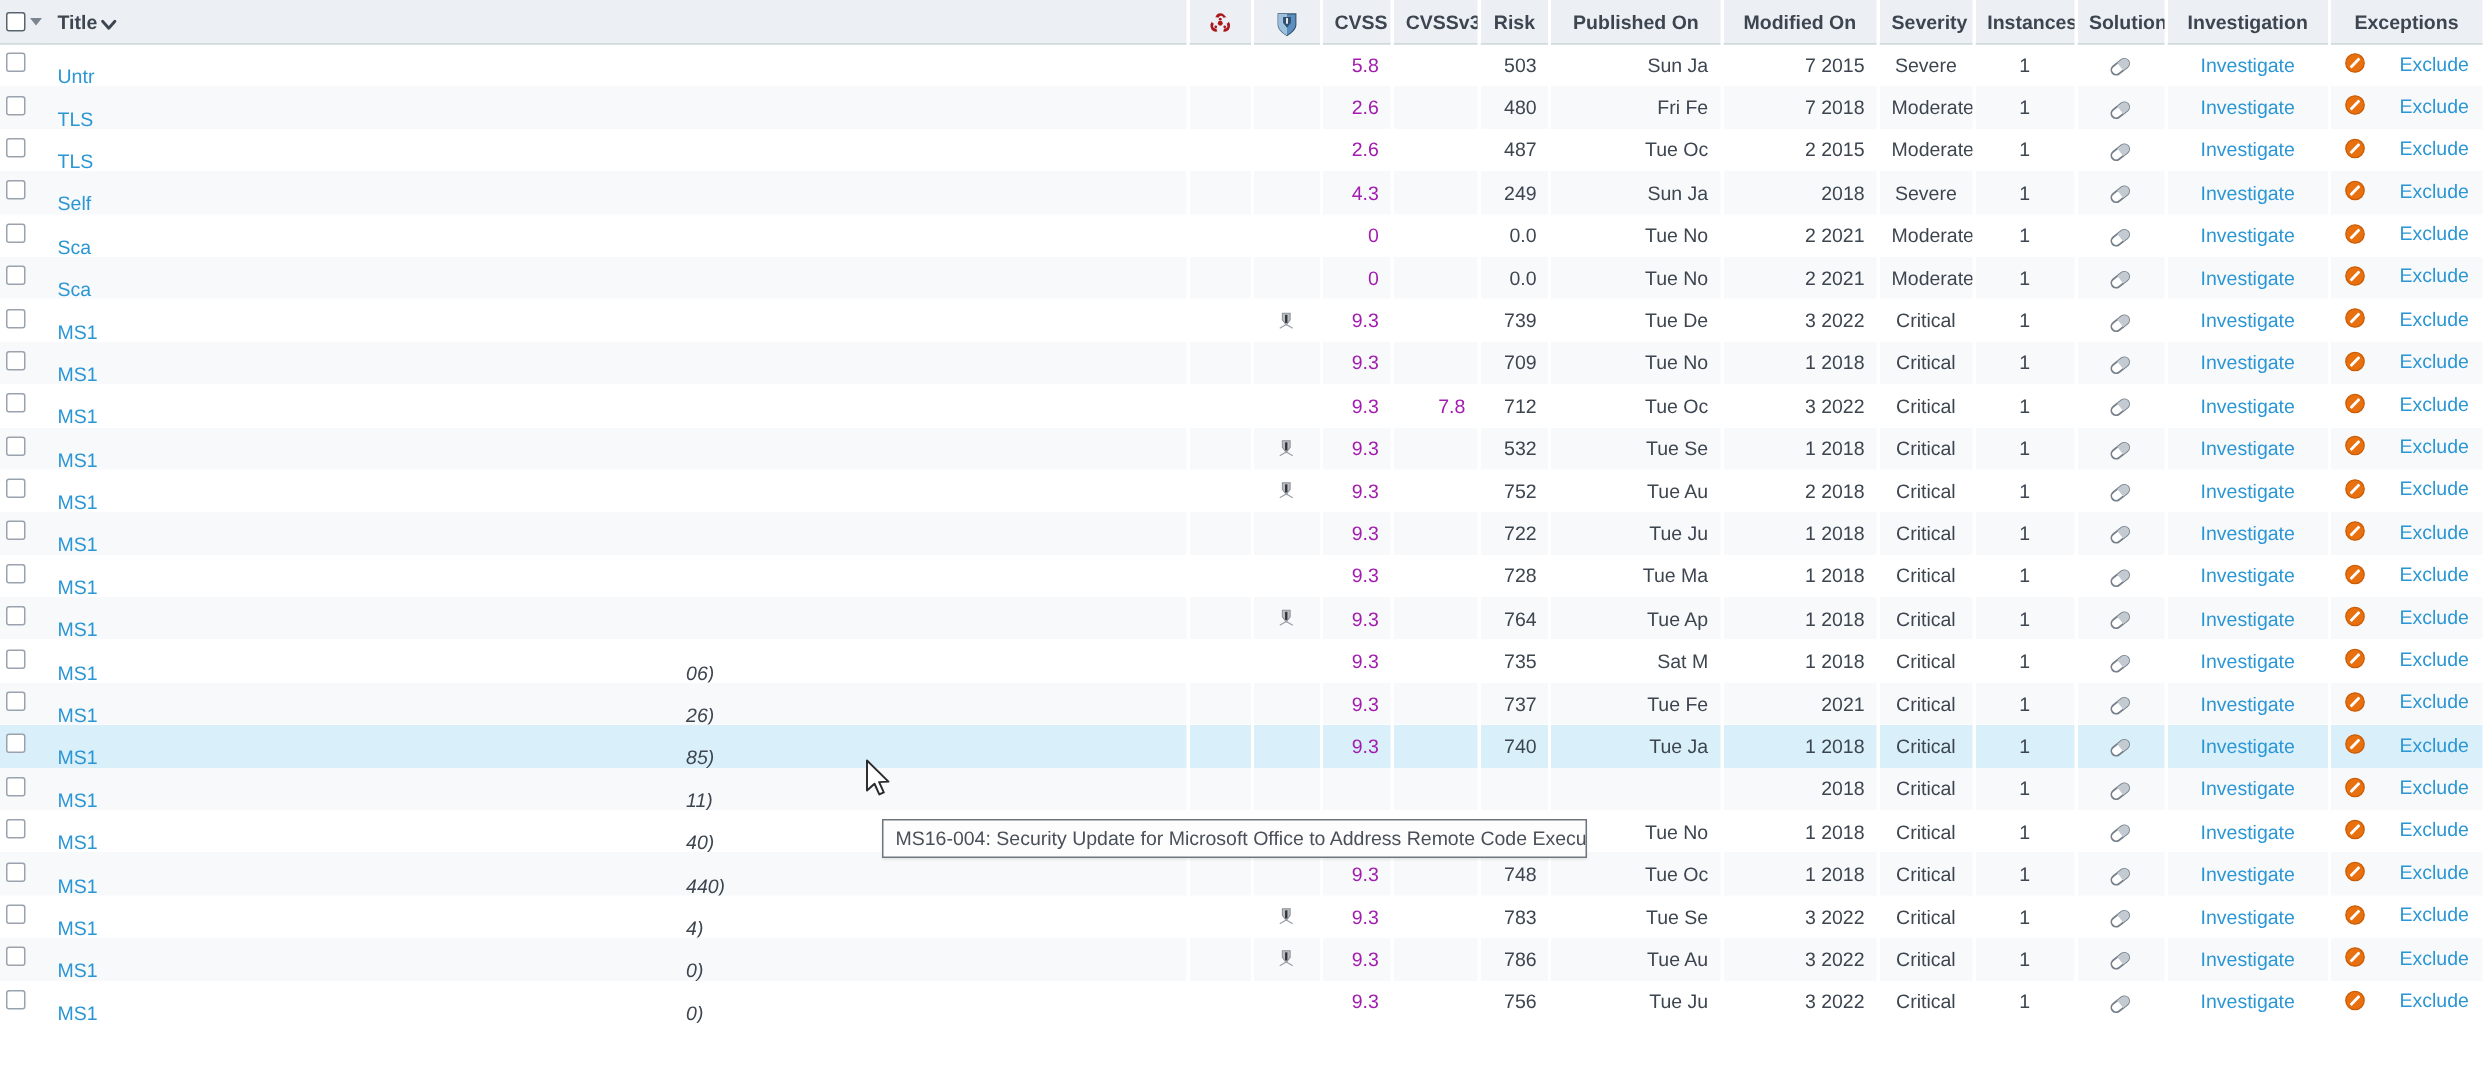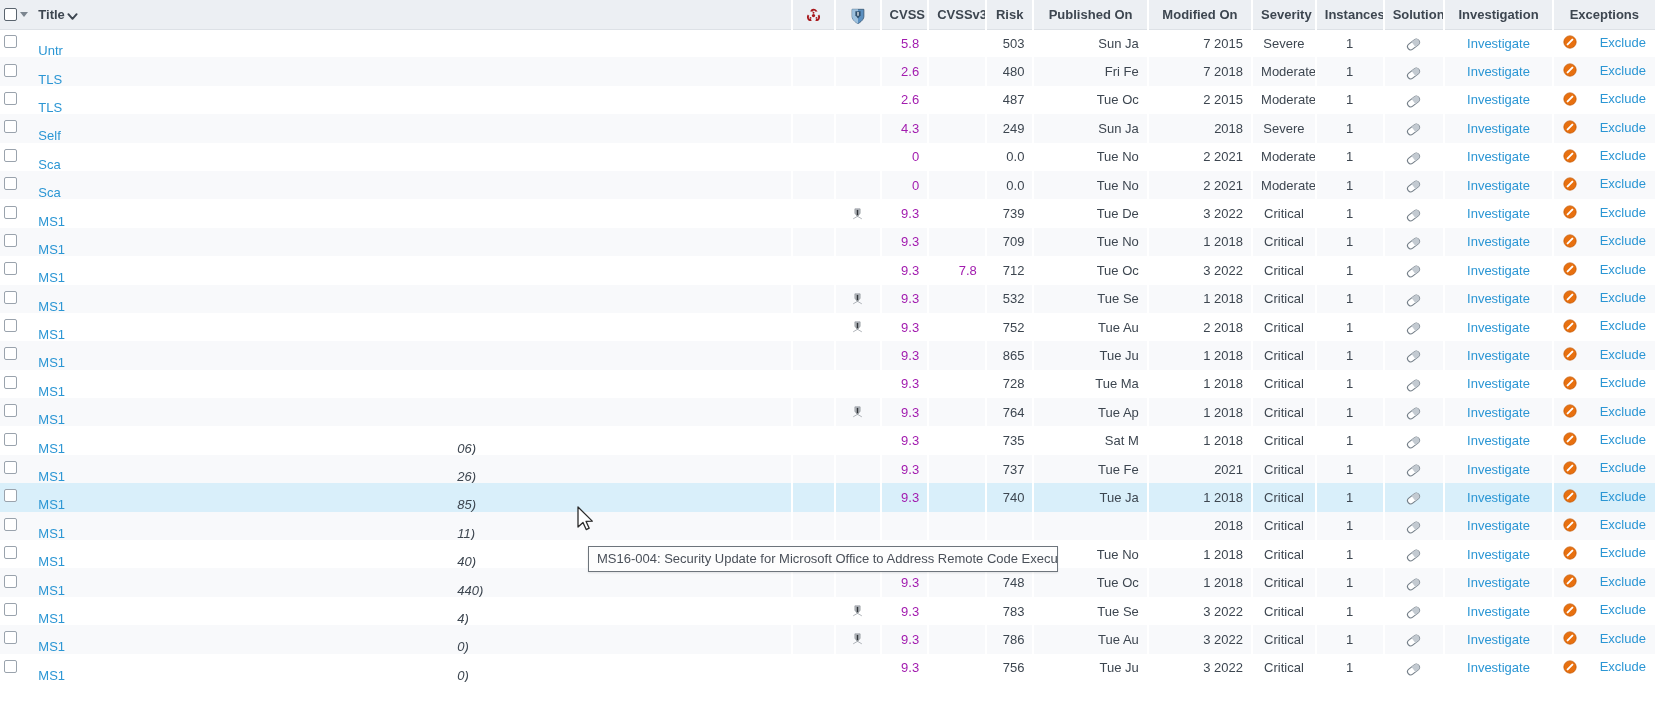--- a/index.html
+++ b/index.html
@@ -663,21 +663,21 @@
           <td class="col-check"><span class="chk"></span></td>
           <td class="lft">
             <span class="title-cell-inner">
               <a class="link title-left" href="#">MS1</a>
             </span>
           </td>
           <td class="ctr"></td>
           <td class="ctr"></td>
           <td class="num"><span class="cvss-val">9.3</span></td>
           <td class="num"><span class="cvss-val"></span></td>
-          <td class="num">865</td>
+          <td class="num">722</td>
           <td class="lft">Tue Ju</td>
           <td class="num">1 2018</td>
           <td class="ctr">Critical</td>
           <td class="ctr">1</td>
           <td class="ctr"><span class="pill-ico"><svg viewBox="0 0 20 18" width="17" height="15" aria-hidden="true">
                 <g transform="rotate(-38 10 9)">
                   <rect x="2" y="5.2" width="16" height="7.6" rx="3.8" fill="#ffffff" stroke="#76808a" stroke-width="1.4"></rect>
                   <path d="M10 5.2 L14.2 5.2 A3.8 3.8 0 0 1 18 9 A3.8 3.8 0 0 1 14.2 12.8 L10 12.8 Z" fill="#c3cad1"></path>
                 </g>
               </svg></span></td>

